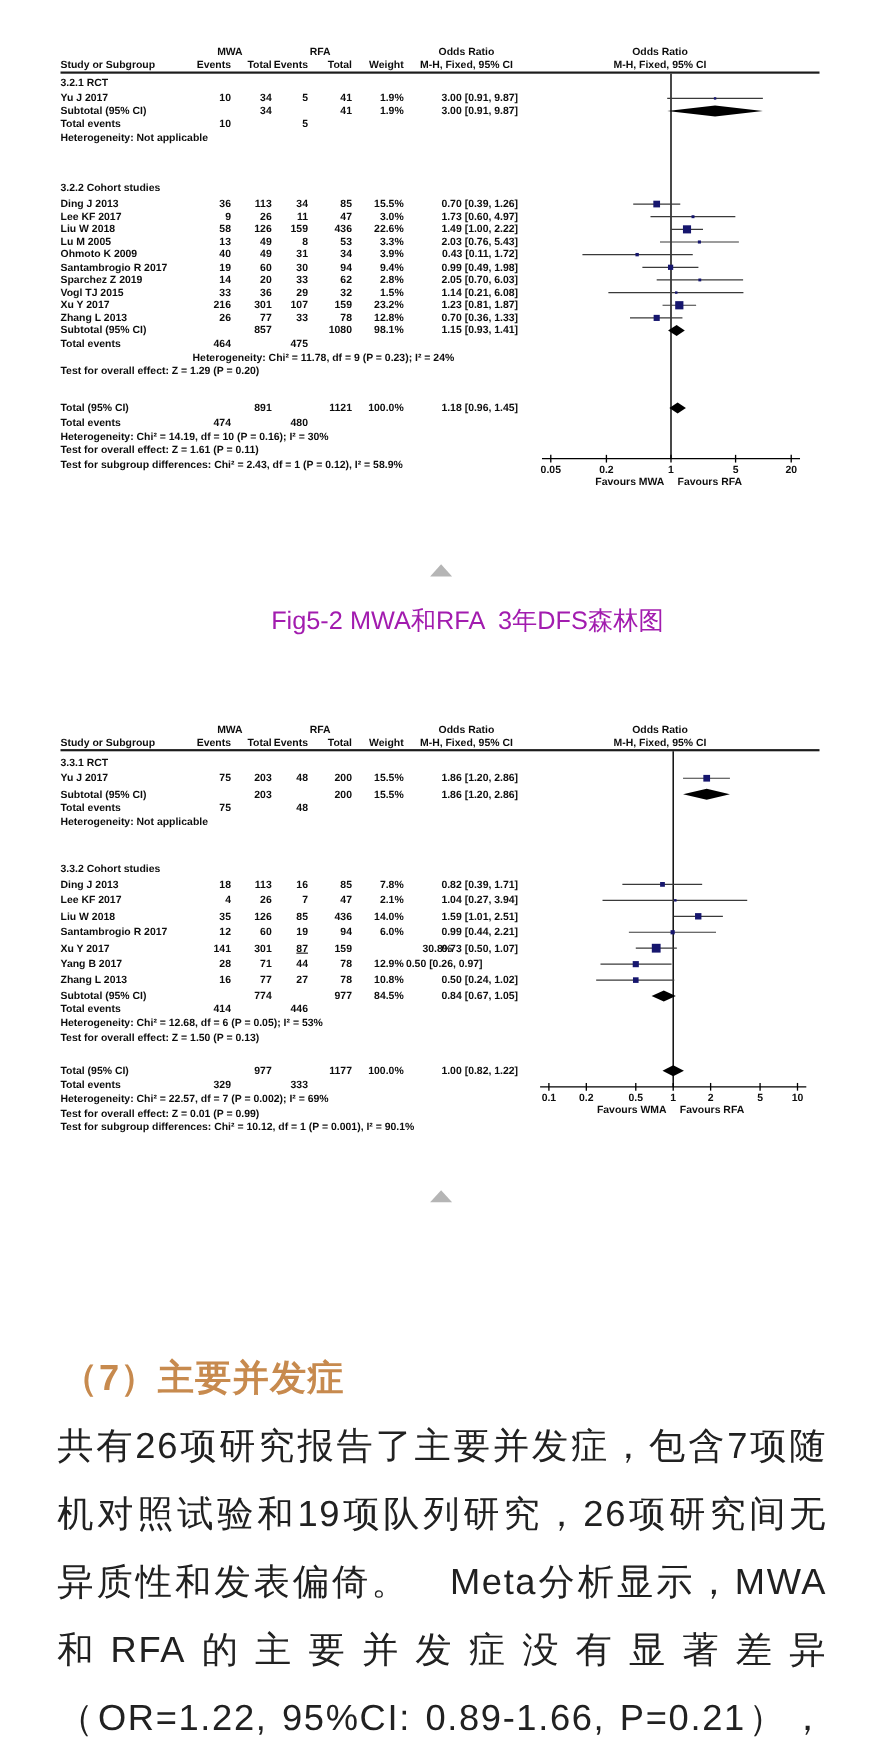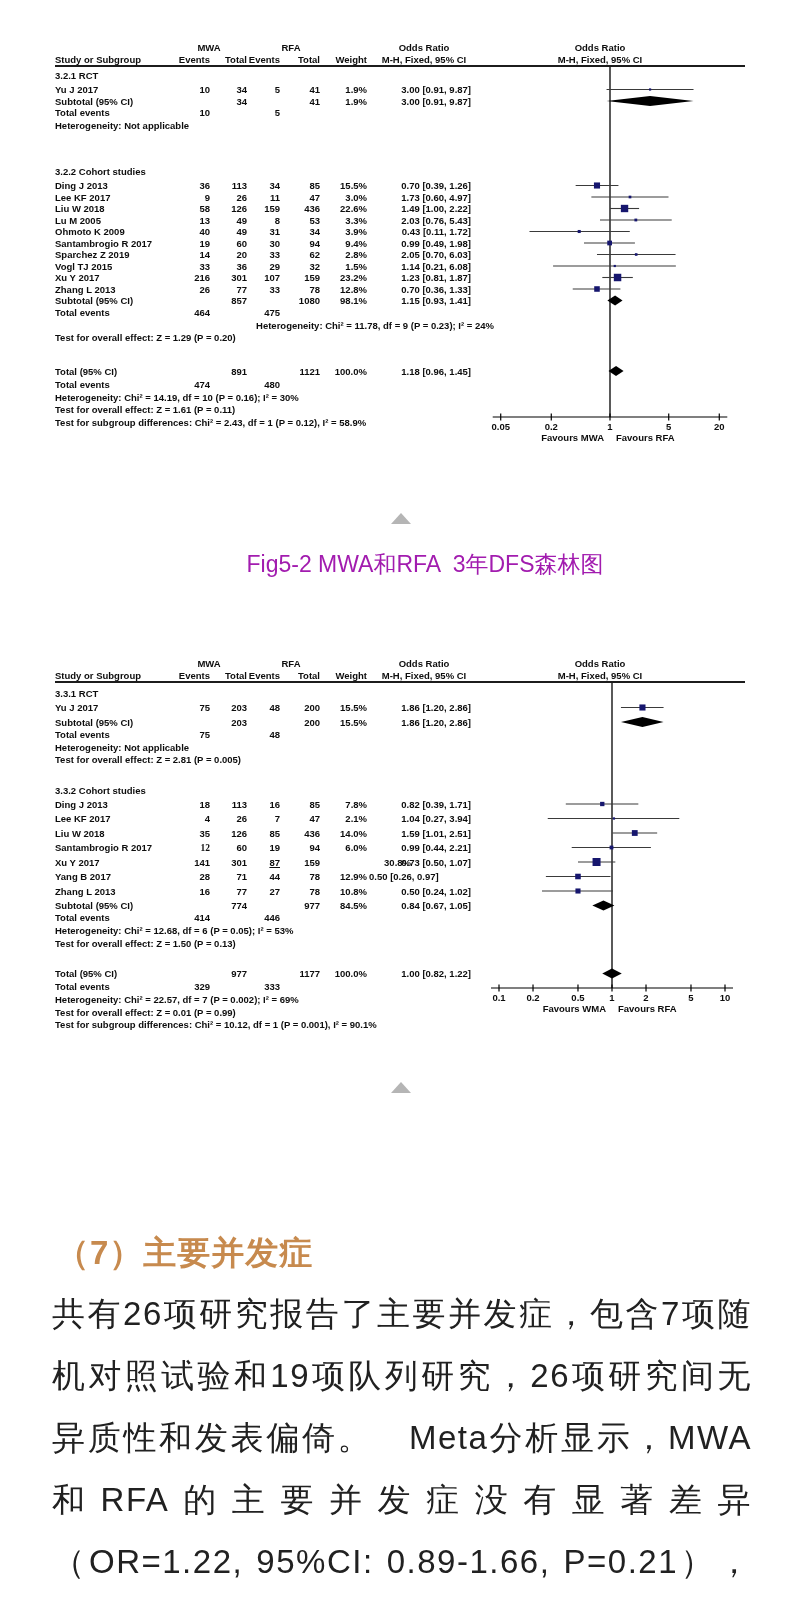--- a/index.html
+++ b/index.html
@@ -167,21 +167,21 @@
         <span class="fcell" style="left: 273px; width: 47px; text-align: right;">1080</span>
         <span class="fcell" style="left: 316px; width: 51px; text-align: right;">98.1%</span>
         <span class="fcell" style="left: 369px; width: 102px; text-align: right;">1.15 [0.93, 1.41]</span>
       </div>
       <div class="frow" style="top: 306.5px;">
         <span class="fcell" style="left: 55px; width: 400px; text-align: left;">Total events</span>
         <span class="fcell" style="left: 158px; width: 52px; text-align: right;">464</span>
         <span class="fcell" style="left: 233px; width: 47px; text-align: right;">475</span>
       </div>
       <div class="frow" style="top: 319.5px;">
-        <span class="fcell" style="left: 55px; width: 400px; text-align: right; padding-left: 39px;">Heterogeneity: Chi² = 11.78, df = 9 (P = 0.23); I² = 24%</span>
+        <span class="fcell" style="left: 55px; width: 400px; text-align: center; padding-left: 39px;">Heterogeneity: Chi² = 11.78, df = 9 (P = 0.23); I² = 24%</span>
       </div>
       <div class="frow" style="top: 332px;">
         <span class="fcell" style="left: 55px; width: 400px; text-align: left;">Test for overall effect: Z = 1.29 (P = 0.20)</span>
       </div>
       <div class="frow" style="top: 365.5px;">
         <span class="fcell" style="left: 55px; width: 400px; text-align: left;">Total (95% CI)</span>
         <span class="fcell" style="left: 200px; width: 47px; text-align: right;">891</span>
         <span class="fcell" style="left: 273px; width: 47px; text-align: right;">1121</span>
         <span class="fcell" style="left: 316px; width: 51px; text-align: right;">100.0%</span>
         <span class="fcell" style="left: 369px; width: 102px; text-align: right;">1.18 [0.96, 1.45]</span>
@@ -278,23 +278,20 @@
         <span class="fcell" style="left: 369px; width: 102px; text-align: right;">1.86 [1.20, 2.86]</span>
       </div>
       <div class="frow" style="top: 728.5px;">
         <span class="fcell" style="left: 55px; width: 400px; text-align: left;">Total events</span>
         <span class="fcell" style="left: 158px; width: 52px; text-align: right;">75</span>
         <span class="fcell" style="left: 233px; width: 47px; text-align: right;">48</span>
       </div>
       <div class="frow" style="top: 741.5px;">
         <span class="fcell" style="left: 55px; width: 400px; text-align: left;">Heterogeneity: Not applicable</span>
       </div>
-      <div class="frow" style="top: 754px;">
-        <span class="fcell" style="left: 55px; width: 400px; text-align: left;">Test for overall effect: Z = 2.81 (P = 0.005)</span>
-      </div>
       <div class="frow" style="top: 784.5px;">
         <span class="fcell" style="left: 55px; width: 400px; text-align: left;">3.3.2 Cohort studies</span>
       </div>
       <div class="frow" style="top: 798.5px;">
         <span class="fcell" style="left: 55px; width: 400px; text-align: left;">Ding J 2013</span>
         <span class="fcell" style="left: 158px; width: 52px; text-align: right;">18</span>
         <span class="fcell" style="left: 200px; width: 47px; text-align: right;">113</span>
         <span class="fcell" style="left: 233px; width: 47px; text-align: right;">16</span>
         <span class="fcell" style="left: 273px; width: 47px; text-align: right;">85</span>
         <span class="fcell" style="left: 316px; width: 51px; text-align: right;">7.8%</span>
@@ -313,21 +310,21 @@
         <span class="fcell" style="left: 55px; width: 400px; text-align: left;">Liu W 2018</span>
         <span class="fcell" style="left: 158px; width: 52px; text-align: right;">35</span>
         <span class="fcell" style="left: 200px; width: 47px; text-align: right;">126</span>
         <span class="fcell" style="left: 233px; width: 47px; text-align: right;">85</span>
         <span class="fcell" style="left: 273px; width: 47px; text-align: right;">436</span>
         <span class="fcell" style="left: 316px; width: 51px; text-align: right;">14.0%</span>
         <span class="fcell" style="left: 369px; width: 102px; text-align: right;">1.59 [1.01, 2.51]</span>
       </div>
       <div class="frow" style="top: 842px;">
         <span class="fcell" style="left: 55px; width: 400px; text-align: left;">Santambrogio R 2017</span>
-        <span class="fcell" style="left: 158px; width: 52px; text-align: right; font-family: Liberation Serif, serif;">12</span>
+        <span class="fcell" style="left: 158px; width: 52px; text-align: right;">12</span>
         <span class="fcell" style="left: 200px; width: 47px; text-align: right;">60</span>
         <span class="fcell" style="left: 233px; width: 47px; text-align: right;">19</span>
         <span class="fcell" style="left: 273px; width: 47px; text-align: right;">94</span>
         <span class="fcell" style="left: 316px; width: 51px; text-align: right;">6.0%</span>
         <span class="fcell" style="left: 369px; width: 102px; text-align: right;">0.99 [0.44, 2.21]</span>
       </div>
       <div class="frow" style="top: 856.5px;">
         <span class="fcell" style="left: 55px; width: 400px; text-align: left;">Xu Y 2017</span>
         <span class="fcell" style="left: 158px; width: 52px; text-align: right;">141</span>
         <span class="fcell" style="left: 200px; width: 47px; text-align: right;">301</span>

